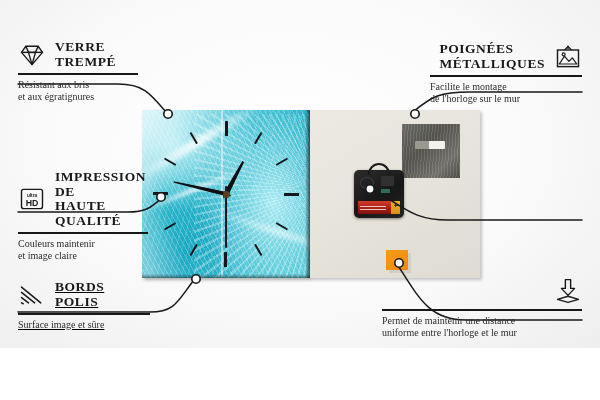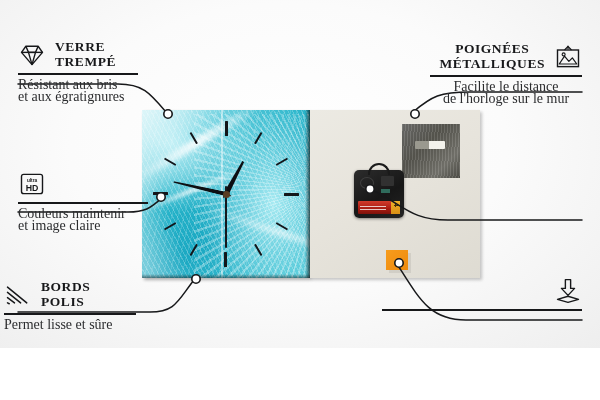--- a/index.html
+++ b/index.html
@@ -133,33 +133,33 @@
     clip-path:polygon(0% 35%, 12% 0%, 100% 30%, 100% 70%, 12% 100%); }
   #hand-min .bar { width:60px; height:4.6px; left:-6px; top:-2.3px;
     clip-path:polygon(0% 32%, 10% 0%, 100% 34%, 100% 66%, 10% 100%); }
   #hand-sec .bar { width:62px; height:1.6px; left:-8px; top:-0.8px; background:#15181c; }
   #hand-cap { position:absolute; left:50%; top:50%; width:7px; height:7px;
     margin:-3.5px 0 0 -3.5px; border-radius:50%; background:#5a3d22; }
 
   
   .callout { position:absolute; width:230px; }
   .callout.left  { text-align:left; }
-  .callout.right { text-align:center; }
+  .callout.right { text-align:left; }
   .c-head { display:flex; align-items:center; gap:9px; }
   .callout.right .c-head { justify-content:flex-end; }
   .c-title {
     font-family:"Liberation Serif", serif;
     font-weight:bold; font-size:13.5px; line-height:14.5px;
     letter-spacing:.55px; color:#17181a; text-transform:uppercase;
     white-space:pre-line;
   }
   .c-rule { height:1.6px; background:#17181a; margin-top:4px; }
   .c-sub {
     font-family:"Liberation Serif", serif;
-    font-size:14px; line-height:12.4px; color:#2b2c2e; margin-top:4px;
+    font-size:10px; line-height:12.4px; color:#2b2c2e; margin-top:4px;
     white-space:pre-line;
   }
   .c-icon { width:28px; height:28px; flex:0 0 28px; }
   .c-icon svg { display:block; width:28px; height:28px; }
 
   #connectors { position:absolute; left:0; top:0; width:600px; height:400px; pointer-events:none; }
 </style>
 </head>
 <body>
 
@@ -293,72 +293,76 @@
 
   <div class="callout left" style="left:18px; top:170px; width:130px;">
     <div class="c-head">
       <span class="c-icon">
         <svg viewBox="0 0 32 32">
           <rect x="4" y="5" width="24" height="22" rx="2.5" fill="none" stroke="#17181a" stroke-width="1.6"></rect>
           <text x="16" y="14" font-family="Liberation Sans, sans-serif" font-size="5.4" font-weight="bold" fill="#17181a" text-anchor="middle">ultra</text>
           <text x="16" y="24" font-family="Liberation Sans, sans-serif" font-size="10" font-weight="bold" fill="#17181a" text-anchor="middle">HD</text>
         </svg>
       </span>
+      <span class="c-title">IMPRESSION DE
+HAUTE QUALITÉ</span>
     </div>
     <div class="c-rule"></div>
     <div class="c-sub">Couleurs maintenir
 et image claire</div>
   </div>
 
-  <div class="callout left" style="left:4px; top:280px; width:132px;">
+  <div class="callout left" style="left:18px; top:280px; width:132px;text-decoration:underline;">
     <div class="c-head">
       <span class="c-icon">
         <svg viewBox="0 0 32 32">
             <g stroke="#17181a" stroke-width="1.7" stroke-linecap="round">
           <line x1="4" y1="7" x2="26" y2="25"></line>
           <line x1="4" y1="13" x2="19" y2="25"></line>
           <line x1="4" y1="19" x2="12" y2="25"></line>
           <line x1="4" y1="25" x2="6" y2="26"></line>
         </g>
           </svg>
       </span>
       <span class="c-title">BORDS
 POLIS</span>
     </div>
     <div class="c-rule"></div>
-    <div class="c-sub">Permet lisse et sûre</div>
+    <div class="c-sub">Surface image et sûre</div>
   </div>
 
   <div class="callout right" style="left:430px; top:42px; width:152px;">
     <div class="c-head">
       <span class="c-title">POIGNÉES
 MÉTALLIQUES</span>
       <span class="c-icon">
         <svg viewBox="0 0 32 32">
           <path d="M16 3 L16 7" fill="none" stroke="#17181a" stroke-width="1.4"></path>
           <path d="M12 8 L16 4 L20 8" fill="none" stroke="#17181a" stroke-width="1.4" stroke-linejoin="round"></path>
           <rect x="4" y="8" width="24" height="19" fill="none" stroke="#17181a" stroke-width="1.6"></rect>
           <path d="M6 24 L12 15 L17 21 L21 17 L26 24 Z" fill="none" stroke="#17181a" stroke-width="1.4" stroke-linejoin="round"></path>
           <circle cx="11" cy="13" r="1.7" fill="none" stroke="#17181a" stroke-width="1.3"></circle>
         </svg>
       </span>
     </div>
     <div class="c-rule"></div>
-    <div class="c-sub">Facilite le distance
+    <div class="c-sub">Facilite le montage
 de l'horloge sur le mur</div>
   </div>
 
 
   <div class="callout right" style="left:382px; top:277px; width:200px;">
     <div class="c-head">
       <span class="c-icon">
         <svg viewBox="0 0 32 32">
             <g fill="none" stroke="#17181a" stroke-width="1.6" stroke-linejoin="round">
           <path d="M13 3 H19 V13 H23.5 L16 21 L8.5 13 H13 Z"></path>
           <path d="M16 22 L28 25.5 L16 29 L4 25.5 Z"></path>
         </g>
           </svg>
       </span>
     </div>
     <div class="c-rule"></div>
+    <div class="c-sub">Permet de maintenir une distance
+uniforme entre l'horloge et le mur</div>
   </div>
 
 </div>
 
 </body></html>

